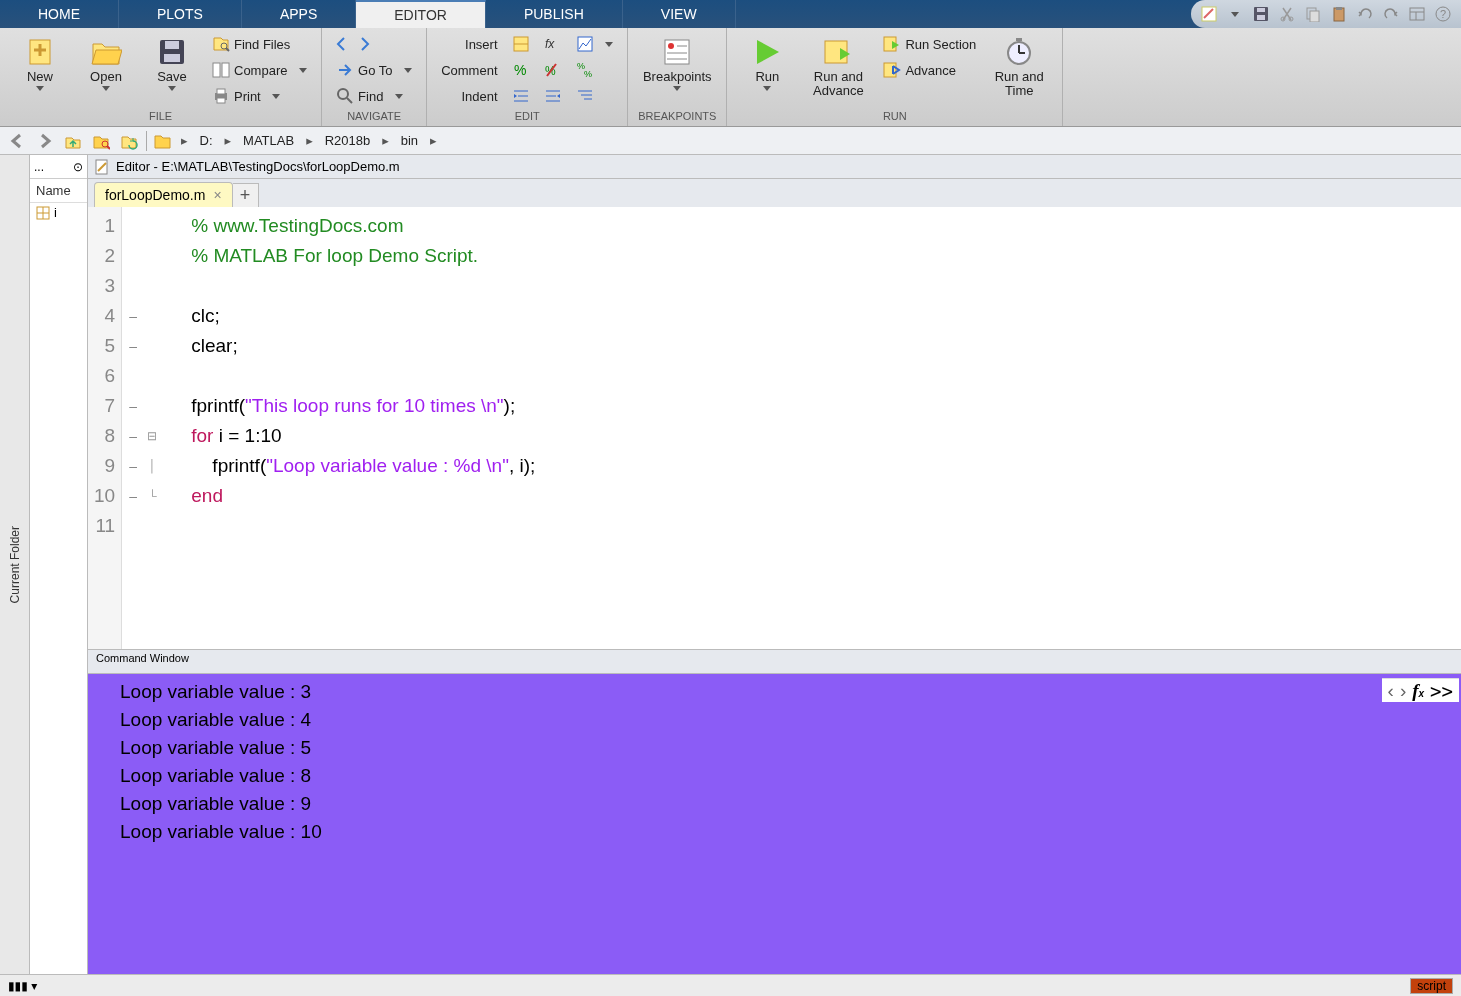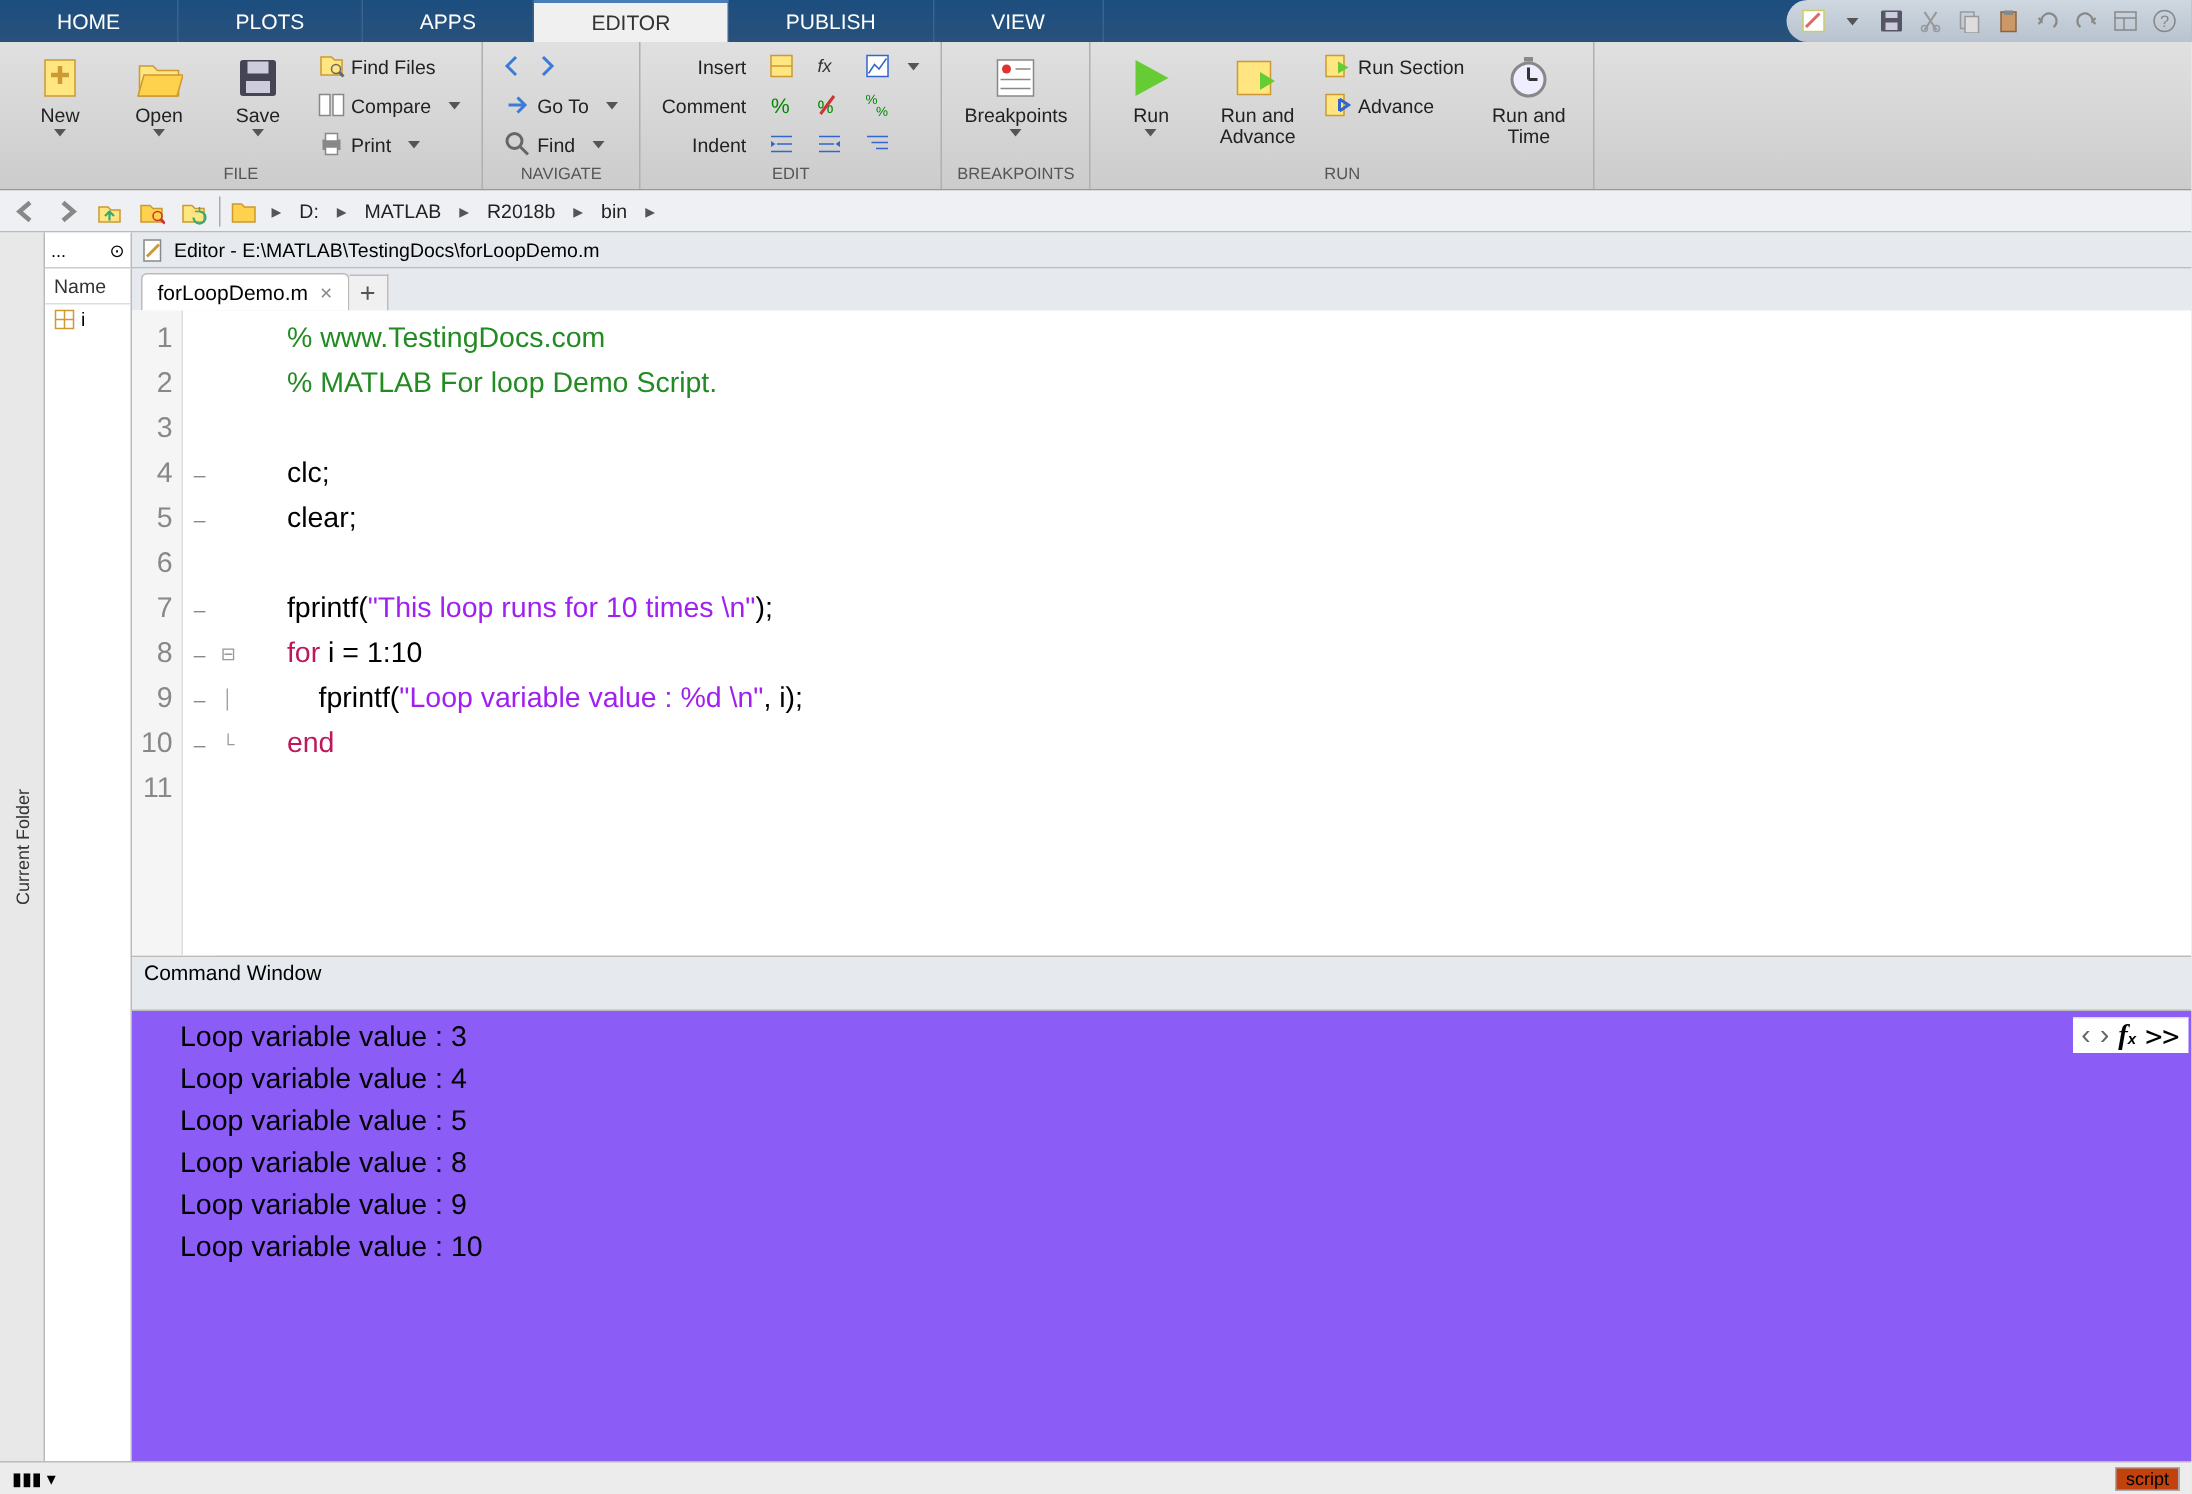--- a/index.html
+++ b/index.html
@@ -26,36 +26,36 @@
 .mainrow{flex:1;display:flex;min-height:0;}
 .cfolder{width:30px;background:#e8e8e8;border-right:1px solid #bbb;display:flex;align-items:center;justify-content:center;}
 .cfolder span{writing-mode:vertical-rl;transform:rotate(180deg);font-size:12px;color:#333;}
 .wkspace{width:58px;background:#fff;border-right:1px solid #bbb;display:flex;flex-direction:column;}
 .wkhdr{height:24px;border-bottom:1px solid #ccc;display:flex;align-items:center;justify-content:space-between;padding:0 4px;font-size:12px;}
 .wkcol{padding:4px 6px;font-size:13px;color:#333;border-bottom:1px solid #ddd;}
 .wkitem{padding:2px 6px;font-size:13px;display:flex;align-items:center;gap:4px;}
 .editor-area{flex:1;display:flex;flex-direction:column;min-height:0;}
 .edtitle{height:24px;background:#e6e9ee;border-bottom:1px solid #bbb;display:flex;align-items:center;padding:0 6px;font-size:13px;gap:6px;}
 .filetabs{height:28px;background:#e6e9ee;display:flex;align-items:flex-end;padding-left:6px;}
-.filetab{background:#ffffff;border:1px solid #bbb;border-bottom:none;padding:4px 10px;display:flex;align-items:center;gap:8px;font-size:14px;border-top-left-radius:4px;border-top-right-radius:4px;}
+.filetab{background:#fef9c3;border:1px solid #bbb;border-bottom:none;padding:4px 10px;display:flex;align-items:center;gap:8px;font-size:14px;border-top-left-radius:4px;border-top-right-radius:4px;}
 .filetab .close{color:#888;cursor:pointer;font-size:14px;}
 .plus{width:26px;height:24px;border:1px solid #bbb;border-bottom:none;border-left:none;display:flex;align-items:center;justify-content:center;font-size:18px;color:#555;cursor:pointer;background:#f0f0f0;}
 .code{flex:1;background:#fff;overflow:auto;font-family:Consolas,"Courier New",monospace;font-size:19px;display:flex;border-bottom:1px solid #bbb;}
 .gutter{background:#f5f5f5;text-align:right;color:#888;padding:4px 6px;user-select:none;border-right:1px solid #ddd;}
 .gutter div{height:30px;line-height:30px;}
 .marks{width:22px;background:#fff;padding:4px 0;}
 .marks div{height:30px;line-height:30px;text-align:center;color:#888;font-family:Arial;font-size:14px;}
 .fold{width:16px;padding:4px 0;}
 .fold div{height:30px;line-height:30px;text-align:center;color:#888;font-size:12px;}
 .codetext{padding:4px 10px;}
 .codetext .line{height:30px;line-height:30px;white-space:pre;}
 .comment{color:#228B22;}
 .string{color:#A020F0;}
 .keyword{color:#be185d;}
-.cmdhdr{height:36px;background:#e6e9ee;border-bottom:1px solid #bbb;padding:2px 8px;font-size:14px;}
+.cmdhdr{height:24px;background:#e6e9ee;border-bottom:1px solid #bbb;padding:2px 8px;font-size:11px;}
 .cmdwin{flex:0 0 300px;background:#8b5cf6;overflow:auto;font-family:Consolas,"Courier New",monospace;font-size:19px;padding:4px 2px;position:relative;display:flex;flex-direction:row;}
 .cmdline{padding:0 18px 0 30px;height:28px;line-height:28px;white-space:pre;}
 .cmdnav{height:24px;display:flex;align-items:center;gap:6px;padding:0 6px;border-top:1px solid #ddd;background:#fff;}
 .statusbar{height:22px;background:#ececec;border-top:1px solid #bbb;display:flex;align-items:center;justify-content:space-between;padding:0 8px;font-size:12px;}
 .triangle-down{width:0;height:0;border-left:4px solid transparent;border-right:4px solid transparent;border-top:5px solid #555;display:inline-block;}
 svg{display:block;}
 .divider{width:1px;background:#aaa;height:20px;}
 </style>
 </head>
 <body>

